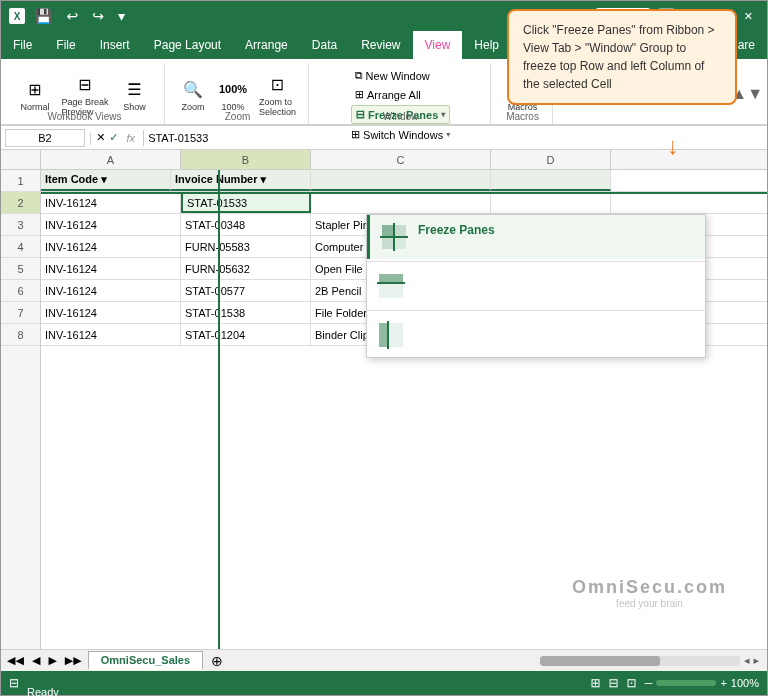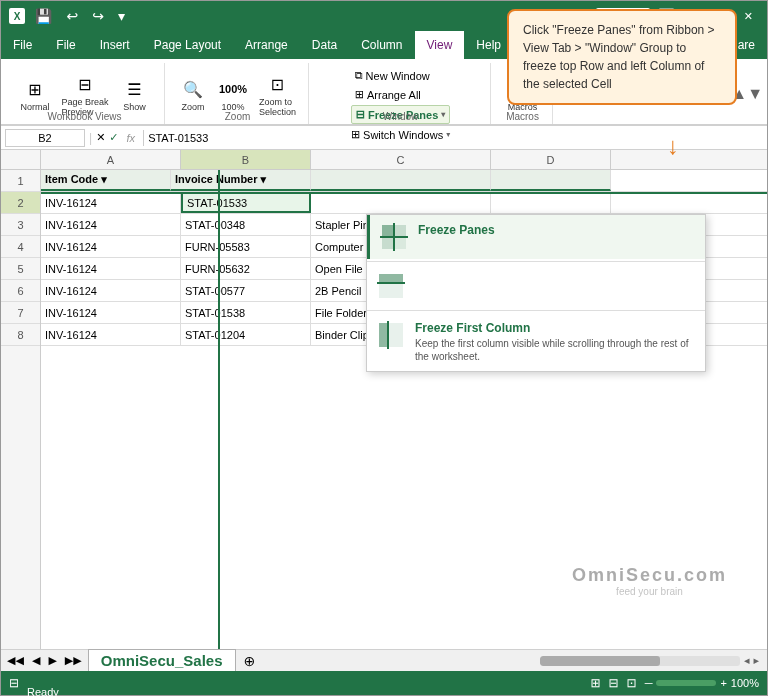--- a/index.html
+++ b/index.html
@@ -15,21 +15,21 @@
     .title-icon { width: 16px; height: 16px; background: #fff; border-radius: 2px; display: flex; align-items: center; justify-content: center; }
     .title-icon span { color: #217346; font-size: 10px; font-weight: bold; }
     .qs-btn { color: white; background: transparent; border: none; cursor: pointer; font-size: 14px; padding: 2px 4px; }
     .win-btn { color: white; background: transparent; border: none; cursor: pointer; font-size: 11px; padding: 2px 6px; }
     .sign-in-btn { background: white; color: #217346; border: none; padding: 2px 10px; font-size: 11px; cursor: pointer; border-radius: 2px; }
 
     
     .ribbon { background: #fff; border-bottom: 1px solid #d0d0d0; flex-shrink: 0; }
     .ribbon-tabs { display: flex; background: #217346; height: 28px; }
     .ribbon-tab { color: white; padding: 0 12px; display: flex; align-items: center; font-size: 12px; cursor: pointer; }
-    .ribbon-tab.active { background: white; color: #701a75; }
+    .ribbon-tab.active { background: white; color: #ec4899; }
     .ribbon-content { display: flex; height: 66px; border-bottom: 1px solid #d0d0d0; padding: 4px 4px 0; gap: 2px; }
     .ribbon-group { display: flex; flex-direction: column; border-right: 1px solid #e0e0e0; padding: 0 8px 2px; align-items: center; position: relative; min-width: 80px; }
     .ribbon-group-label { font-size: 10px; color: #666; position: absolute; bottom: 2px; }
     .ribbon-group-items { display: flex; gap: 4px; align-items: center; padding-top: 4px; flex: 1; }
     .ribbon-btn { display: flex; flex-direction: column; align-items: center; gap: 1px; cursor: pointer; padding: 2px 4px; border-radius: 2px; min-width: 36px; }
     .ribbon-btn-icon { width: 24px; height: 24px; display: flex; align-items: center; justify-content: center; font-size: 16px; }
     .ribbon-btn-label { font-size: 9px; color: #333; white-space: nowrap; }
     .ribbon-small-btn { display: flex; align-items: center; gap: 3px; cursor: pointer; padding: 2px 4px; border-radius: 2px; font-size: 11px; white-space: nowrap; }
 
     
@@ -70,32 +70,32 @@
     .callout { position: absolute; top: 8px; right: 30px; background: #fff3e0; border: 2px solid #e67e22; border-radius: 8px; padding: 10px 14px; width: 230px; font-size: 12px; color: #333; line-height: 1.5; z-index: 200; }
     .callout-arrow { position: absolute; bottom: -30px; right: 60px; width: 0; height: 0; }
     .callout-arrow::after { content: '↓'; font-size: 24px; color: #e67e22; position: absolute; top: -5px; left: -8px; }
 
     
     .status-bar { height: 24px; background: #217346; display: flex; align-items: center; justify-content: space-between; padding: 0 8px; flex-shrink: 0; }
     .status-left { display: flex; gap: 8px; align-items: center; }
     .status-right { display: flex; gap: 8px; align-items: center; color: white; font-size: 11px; }
     .status-icon { color: white; font-size: 12px; cursor: pointer; }
     .zoom-bar { display: flex; align-items: center; gap: 4px; color: white; font-size: 11px; }
-    .sheet-tab { padding: 2px 12px; background: #d0d0d0; border: 1px solid #b0b0b0; border-bottom: none; cursor: pointer; font-size: 15px; margin-right: 2px; }
+    .sheet-tab { padding: 2px 12px; background: #d0d0d0; border: 1px solid #b0b0b0; border-bottom: none; cursor: pointer; font-size: 11px; margin-right: 2px; }
     .sheet-tab.active { background: white; color: #217346; font-weight: bold; border-bottom: 2px solid white; }
     .sheet-nav { display: flex; align-items: center; padding: 2px; }
     .sheet-nav-btn { border: none; background: transparent; cursor: pointer; font-size: 11px; padding: 1px 4px; }
     .add-sheet { border: none; background: transparent; cursor: pointer; font-size: 14px; padding: 0 6px; }
 
     
     .freeze-line-v { position: absolute; left: 177px; top: 0; bottom: 0; width: 2px; background: #217346; z-index: 50; }
     .freeze-line-h { position: absolute; top: 22px; left: 0; right: 0; height: 2px; background: #217346; z-index: 50; }
 
     
-    .watermark { position: absolute; bottom: 52px; right: 40px; z-index: 150; text-align: center; opacity: 0.7; }
+    .watermark { position: absolute; bottom: 40px; right: 40px; z-index: 150; text-align: center; opacity: 0.7; }
     .watermark-top { font-size: 18px; font-weight: bold; color: #888; letter-spacing: 2px; }
     .watermark-bottom { font-size: 10px; color: #aaa; }
 
     .ribbon-dropdown-arrow { font-size: 8px; color: #666; }
     .freeze-pane-btn { background: #f0f7e8; border: 1px solid #b8d4a8; border-radius: 2px; }
   </style>
 </head>
 <body>
 
 <div class="outer-window">
@@ -120,21 +120,21 @@
   </div>
 
   <div class="ribbon">
     <div class="ribbon-tabs">
       <div class="ribbon-tab">File</div>
       <div class="ribbon-tab">File</div>
       <div class="ribbon-tab">Insert</div>
       <div class="ribbon-tab">Page Layout</div>
       <div class="ribbon-tab">Arrange</div>
       <div class="ribbon-tab">Data</div>
-      <div class="ribbon-tab">Column</div>
+      <div class="ribbon-tab">Review</div>
       <div class="ribbon-tab active">View</div>
       <div class="ribbon-tab">Help</div>
       <div class="ribbon-tab" style="margin-left:auto;">💡 Tell me</div>
       <div class="ribbon-tab">👤 Share</div>
     </div>
     <div class="ribbon-content">
 
       <div class="ribbon-group" style="min-width:160px;">
         <div class="ribbon-group-items">
           <div class="ribbon-btn">
@@ -336,24 +336,20 @@
         </div>
       </div>
       <div class="menu-divider"></div>
 
       <div class="menu-item">
         <svg class="menu-icon" viewBox="0 0 28 28">
           <rect x="2" y="2" width="8" height="24" fill="#217346" opacity="0.5"></rect>
           <rect x="12" y="2" width="14" height="24" fill="#217346" opacity="0.1"></rect>
           <line x1="11" y1="0" x2="11" y2="28" stroke="#217346" stroke-width="2"></line>
         </svg>
-        <div class="menu-text-block">
-          <div class="menu-title">Freeze First Column</div>
-          <div class="menu-desc">Keep the first column visible while scrolling through the rest of the worksheet.</div>
-        </div>
       </div>
     </div>
   </div>
 
   <div class="callout">
     <span>Click "Freeze Panes" from Ribbon &gt; View Tab &gt; "Window" Group to freeze top Row and left Column of the selected Cell</span>
     <div class="callout-arrow">
       <span></span>
     </div>
   </div>

